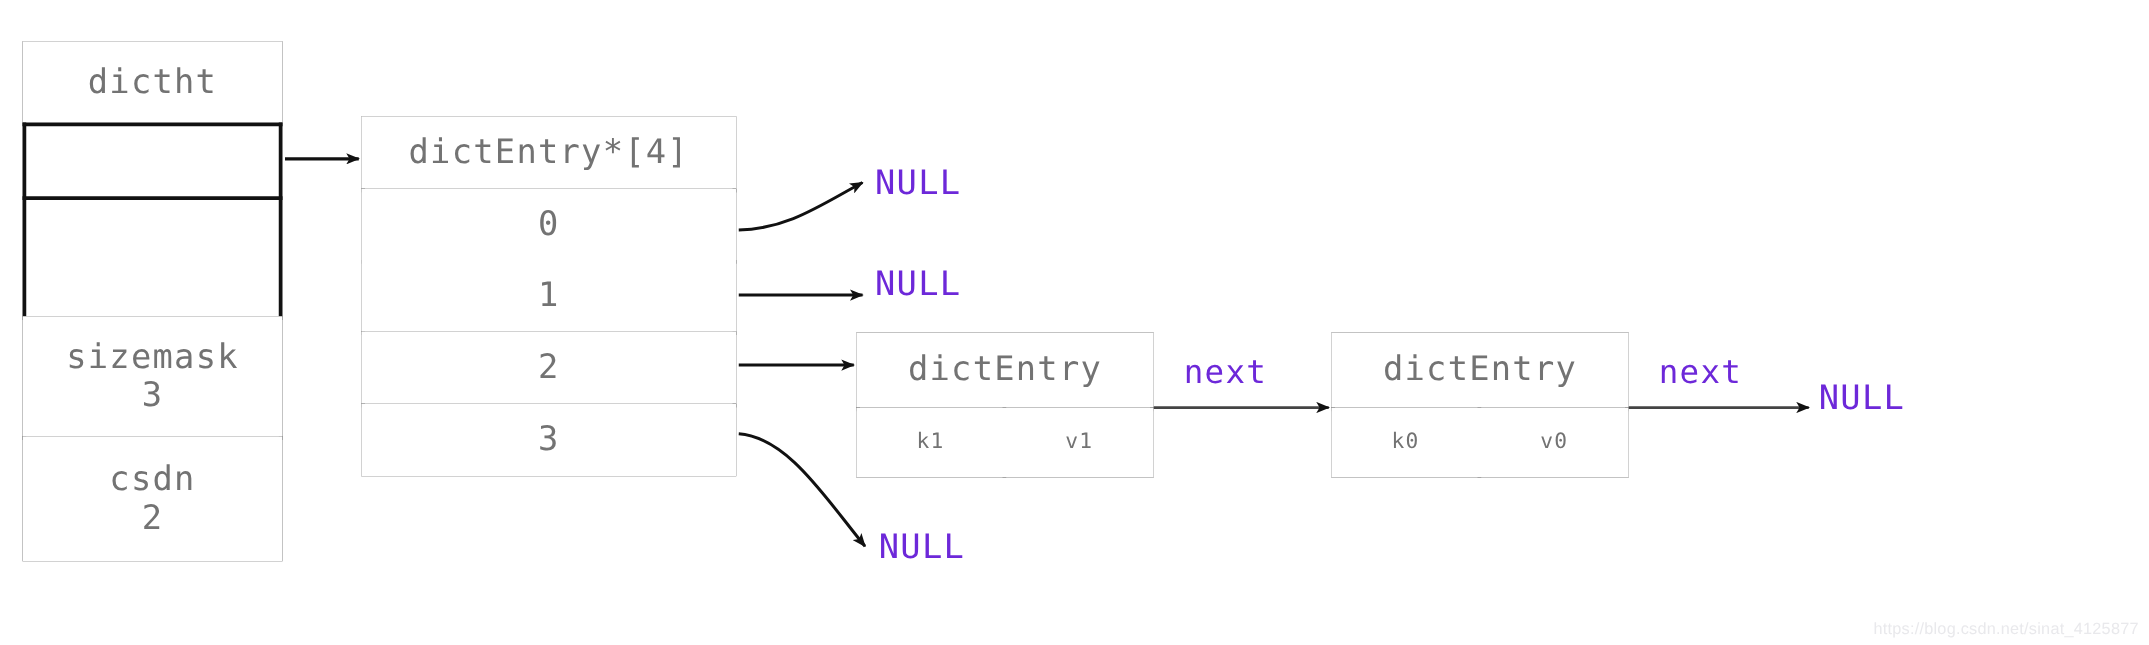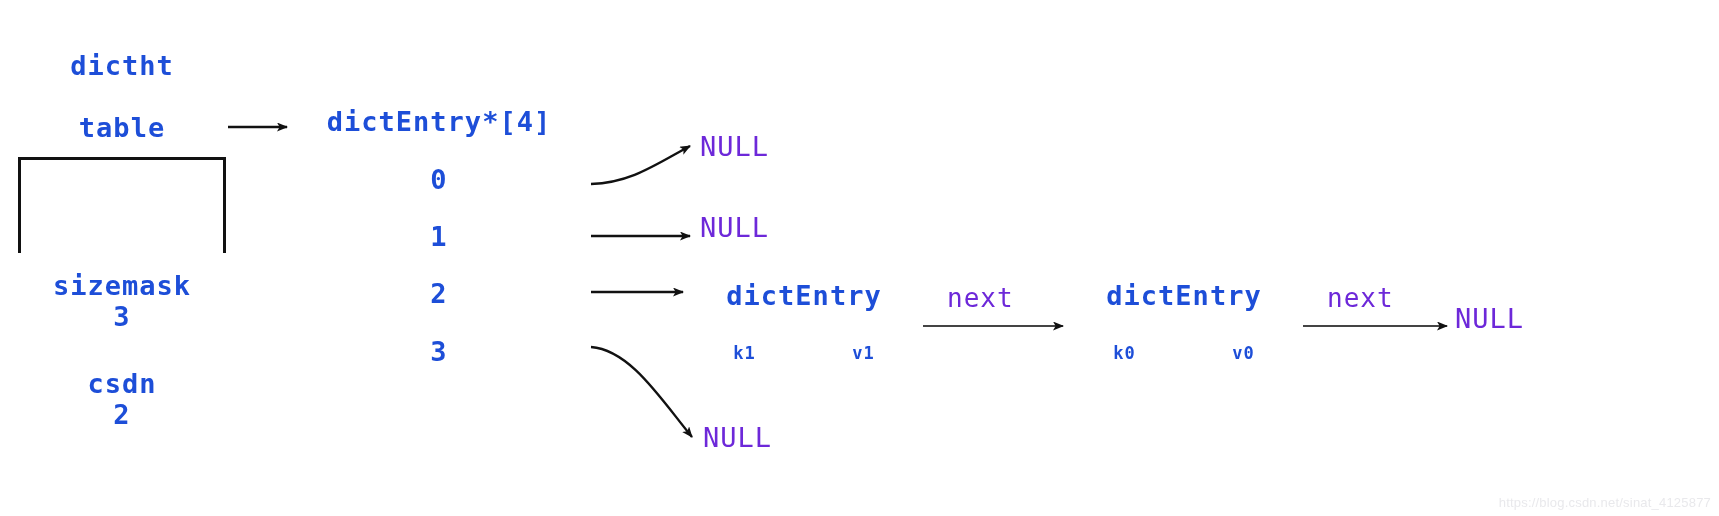--- a/index.html
+++ b/index.html
@@ -25,25 +25,24 @@
     border: 3px solid #111111;
     background: #ffffff;
   }
   .cell {
     position: absolute;
     box-sizing: border-box;
     display: flex;
     align-items: center;
     justify-content: center;
     text-align: center;
-    color: #1d4ed8;
+    color: #737373;
     background: #ffffff;
     white-space: pre;
     line-height: 1.15;
-    font-weight: bold;
   }
   .hline {
     position: absolute;
     background: #111111;
     height: 3px;
   }
   .vline {
     position: absolute;
     background: #111111;
     width: 3px;
@@ -140,23 +139,20 @@
 
 <div id="canvas">
 
   <div class="box" id="dictht-box"></div>
 
   <div class="cell dictht-cell" style="top:33px; height:65px;">
     <span class="kv-name">dictht</span>
   </div>
   <div class="hline" style="left:18px; top:98px; width:208px;"></div>
 
-  <div class="cell dictht-cell" style="top:98px; height:59px;">
-    <span class="kv-name">table</span>
-  </div>
   <div class="hline" style="left:18px; top:157px; width:208px;"></div>
 
   <div class="hline" style="left:18px; top:253px; width:208px;"></div>
 
   <div class="cell dictht-cell" style="top:253px; height:96px;">
     <span class="kv-name">sizemask</span>
     <span class="kv-val">3</span>
   </div>
   <div class="hline" style="left:18px; top:349px; width:208px;"></div>
 

